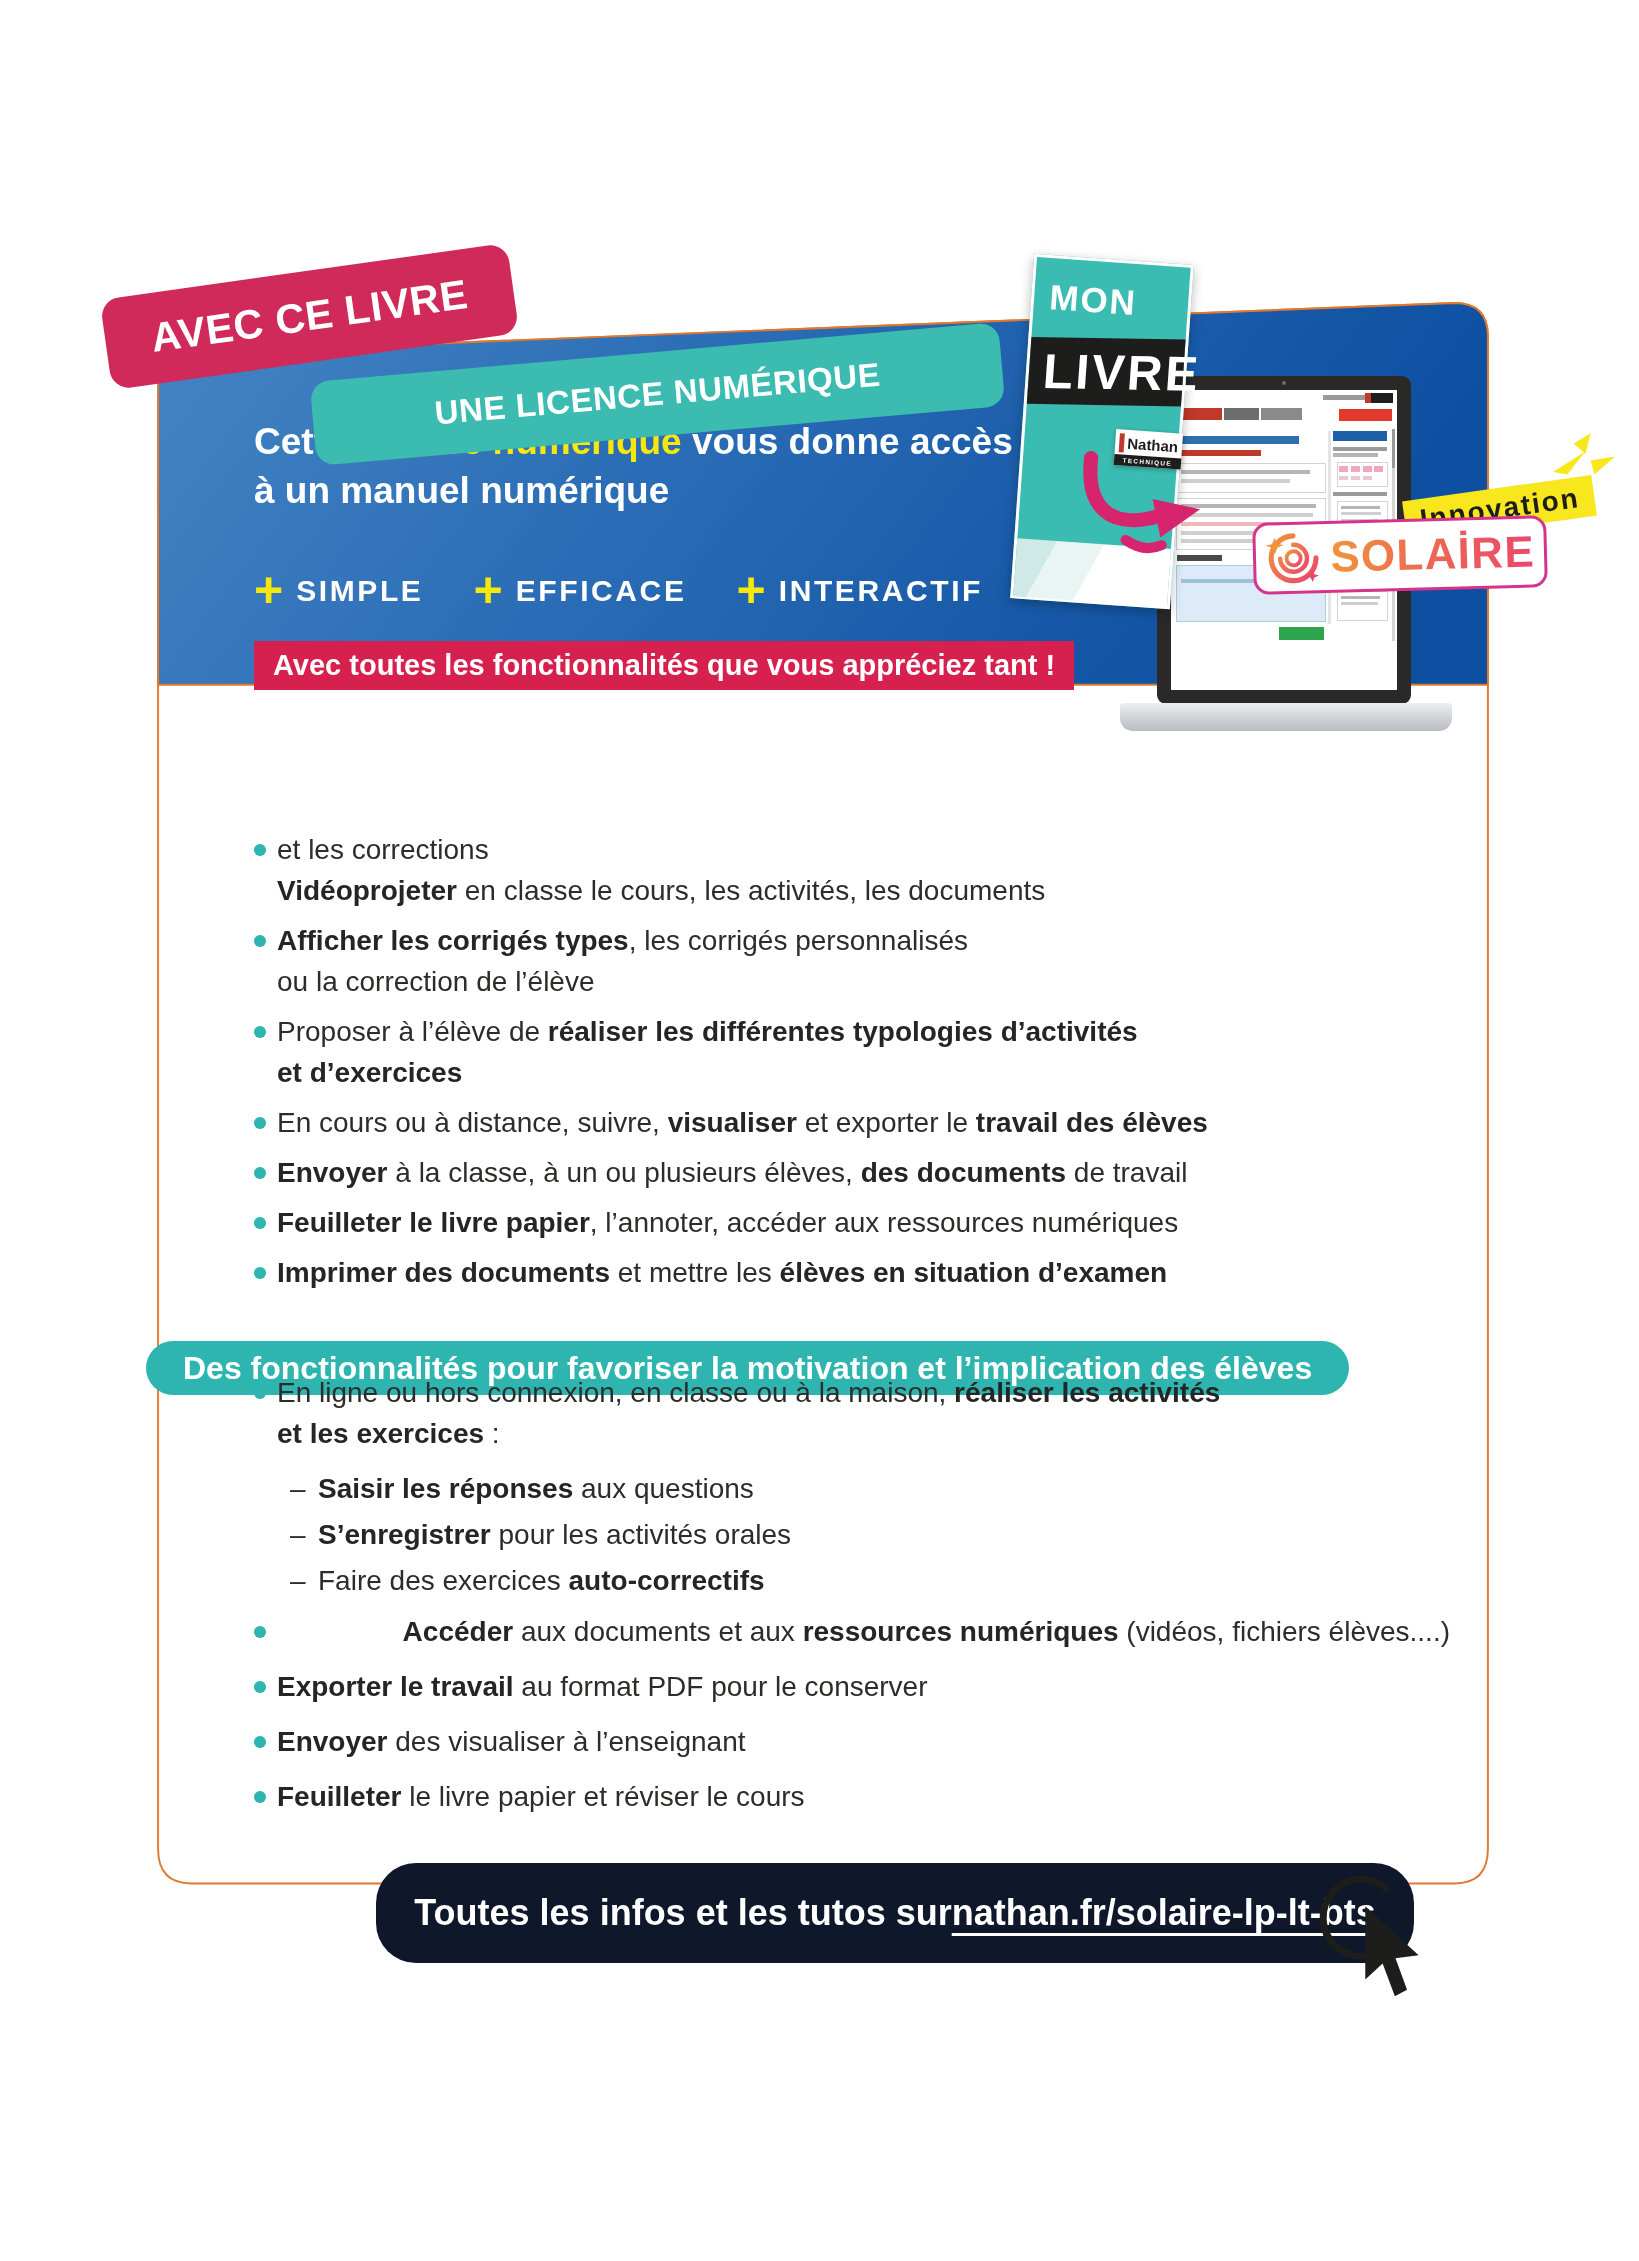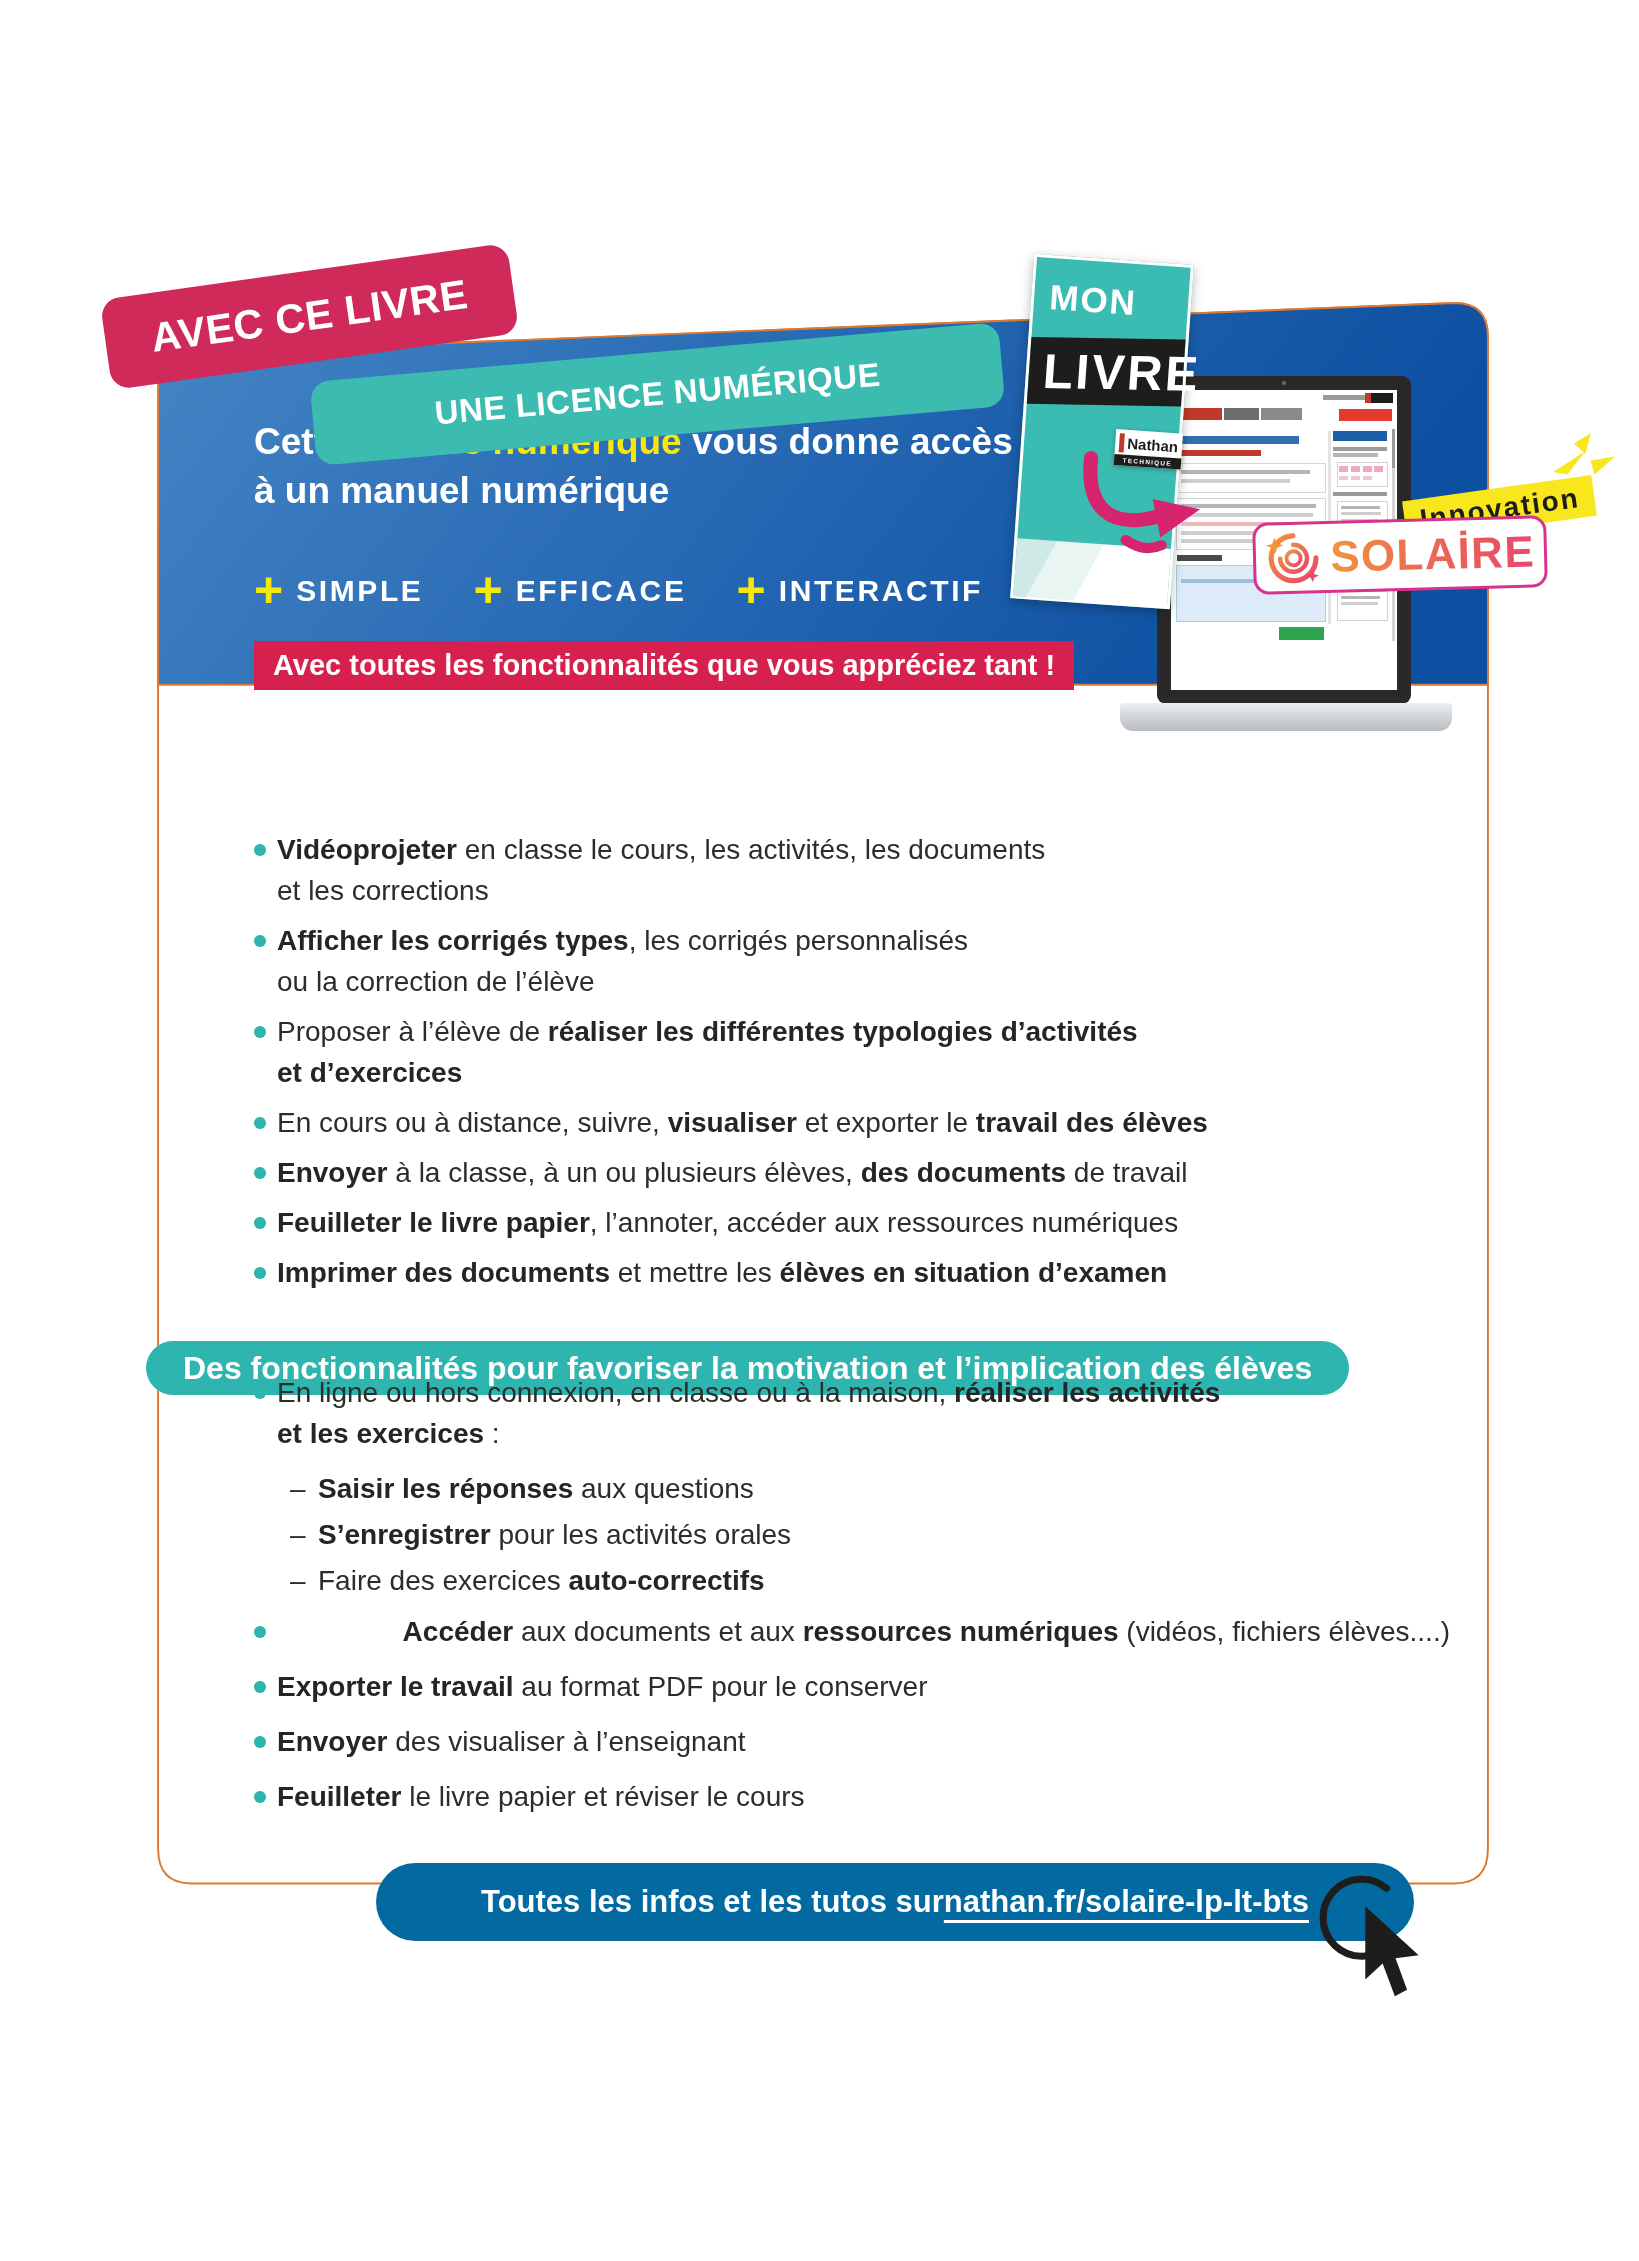--- a/index.html
+++ b/index.html
@@ -86,23 +86,23 @@
   #list-1{left:254px;top:1372px;}
   .item{position:relative;padding-left:23px;margin-bottom:9px;}
   .item .dot{position:absolute;left:0;top:15px;width:11.6px;height:11.6px;border-radius:50%;background:#2eb5af;}
   .item.dash{padding-left:64px;margin-bottom:5.1px;}
   .item.dash .dashmark{position:absolute;left:36px;top:0;}
   .item .b{font-weight:700;color:#262525;}
   .dash + .bullet{margin-top:10.3px;text-align:right;}
   #list-1 .bullet{margin-bottom:14px;}
 
   
-  .footer-pill{position:absolute;left:376px;top:1863px;width:1038px;height:78px;z-index:5;
-               background:#0369a1;border-radius:40px;display:flex;align-items:center;
-               justify-content:center;color:#fff;font-size:31px;white-space:nowrap;}
+  .footer-pill{position:absolute;left:376px;top:1863px;width:1038px;height:100px;z-index:5;
+               background:#0f172a;border-radius:40px;display:flex;align-items:center;
+               justify-content:center;color:#fff;font-size:36px;white-space:nowrap;}
   .footer-pill .pre{font-weight:700;}
   .footer-pill a{color:#fff;font-weight:700;text-decoration:underline;
                  text-decoration-thickness:2.6px;text-underline-offset:7.7px;}
   #cursor{position:absolute;left:1304px;top:1869px;z-index:7;}
 </style>
 </head>
 <body>
 
 <div class="page">
 
@@ -244,22 +244,22 @@
       <polygon points="72,62 75,69 82,71 75,74 72,81 69,74 62,71 69,69" fill="#e9476d"></polygon>
     </svg>
     <span class="solaire-text">SOLAİRE</span>
   </div>
 
   <div class="pill" id="pill-1">Des fonctionnalités pour favoriser la motivation et l’implication des élèves</div>
 
   <div class="blist" id="list-0">
       <div class="item bullet">
         <span class="dot"></span>
+        <div><span>et les corrections</span></div>
         <div><span class="b">Vidéoprojeter</span><span> en classe le cours, les activités, les documents</span></div>
-        <div><span>et les corrections</span></div>
       </div>
       <div class="item bullet">
         <span class="dot"></span>
         <div><span class="b">Afficher les corrigés types</span><span>, les corrigés personnalisés</span></div>
         <div><span>ou la correction de l’élève</span></div>
       </div>
       <div class="item bullet">
         <span class="dot"></span>
         <div><span>Proposer à l’élève de </span><span class="b">réaliser les différentes typologies d’activités</span></div>
         <div><span class="b">et d’exercices</span></div>

